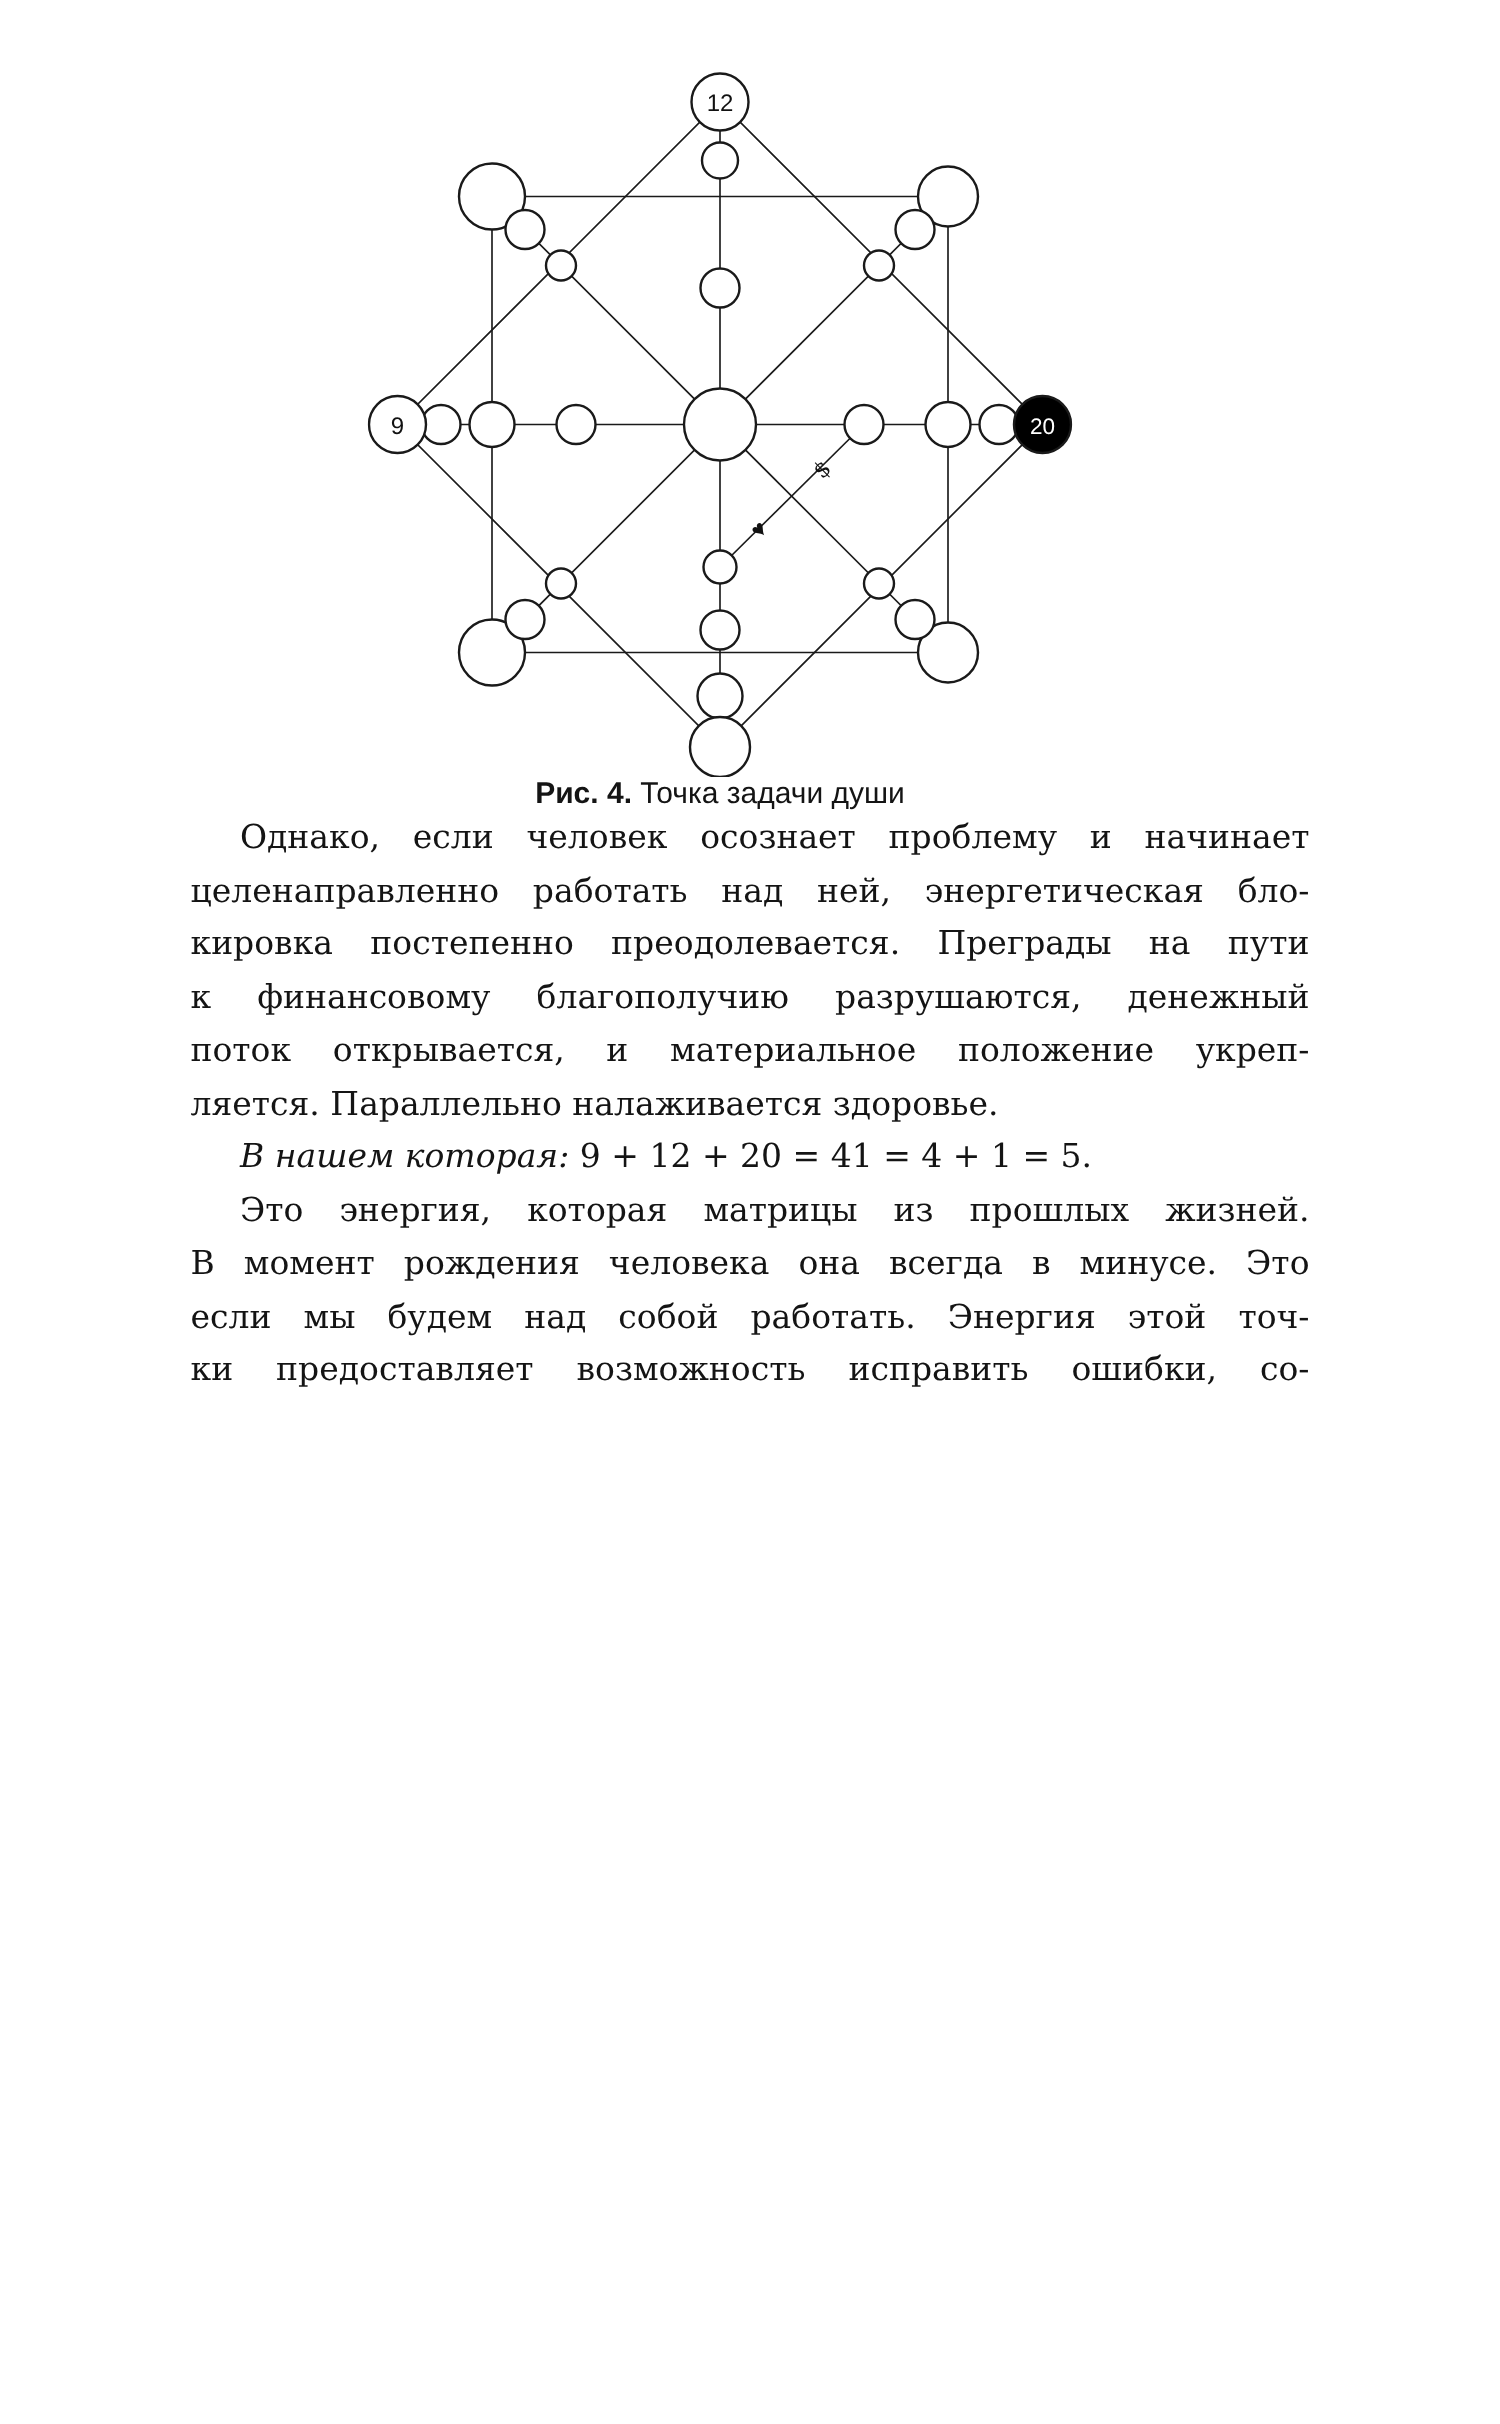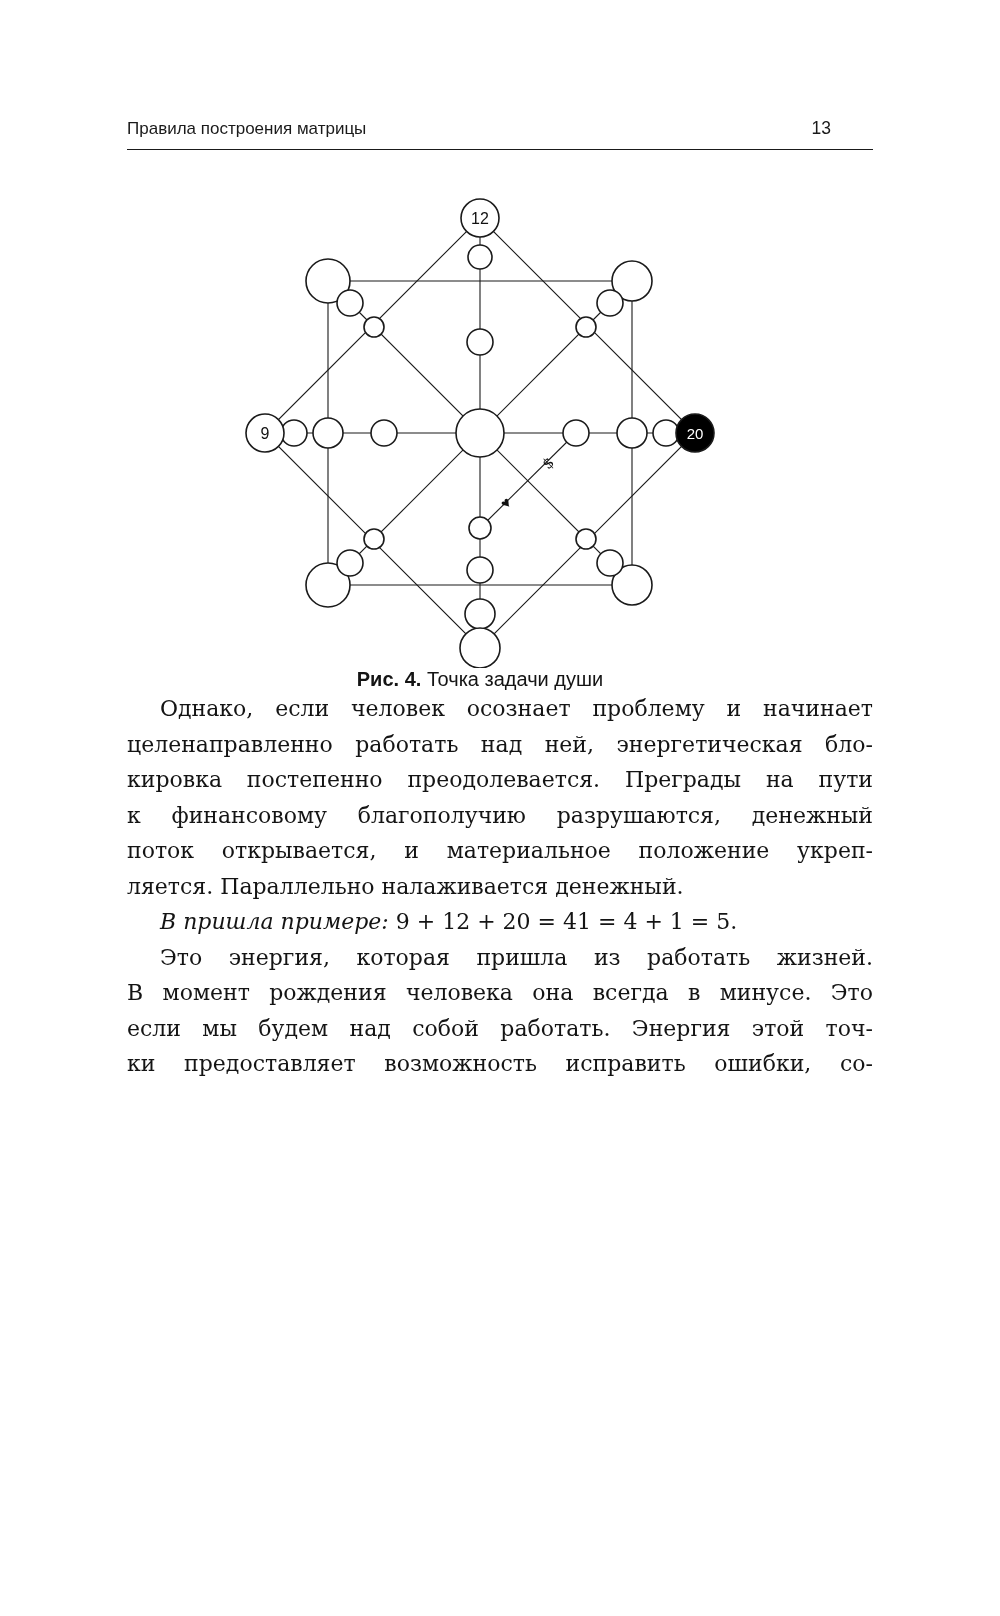--- a/index.html
+++ b/index.html
@@ -53,24 +53,20 @@
     color: #0d0d0d;
   }
   .p2block { margin-top: 38px; font-size: 22px; line-height: 35.5px; }
   .pblock  { font-size: 22px; line-height: 35.5px; }
 </style>
 </head>
 <body>
 
 <div class="content">
 
-  <div class="header">
-    <span>Правила построения матрицы</span>
-    <span class="page-num">13</span>
-  </div>
 
   <div class="figure-wrap">
     <svg width="470" height="470" viewBox="0 0 470 470" xmlns="http://www.w3.org/2000/svg">
 
       <g stroke="#1a1a1a" stroke-width="1.1" fill="none">
         <polygon points="83,83 387,83 387,387 83,387"></polygon>
         <polygon points="235,20 450,235 235,450 20,235"></polygon>
         <line x1="20" y1="235" x2="450" y2="235"></line>
         <line x1="235" y1="20" x2="235" y2="450"></line>
         <line x1="83" y1="83" x2="387" y2="387"></line>
@@ -128,29 +124,29 @@
       <span class="cap-bold">Рис. 4.</span><span> Точка задачи души</span>
     </div>
   </div>
 
   <div class="bodytext">
     <div class="jline ind">Однако, если человек осознает проблему и начинает</div>
     <div class="jline">целенаправленно работать над ней, энергетическая бло-</div>
     <div class="jline">кировка постепенно преодолевается. Преграды на пути</div>
     <div class="jline">к финансовому благополучию разрушаются, денежный</div>
     <div class="jline">поток открывается, и материальное положение укреп-</div>
-    <div class="eline">ляется. Параллельно налаживается денежный.</div>
+    <div class="eline">ляется. Параллельно налаживается здоровье.</div>
   </div>
 
 
 
   <div class="pblock">
-    <div class="eline ind"><span class="it">В пришла примере:</span><span> 9 + 12 + 20 = 41 = 4 + 1 = 5.</span></div>
+    <div class="eline ind"><span class="it">В нашем которая:</span><span> 9 + 12 + 20 = 41 = 4 + 1 = 5.</span></div>
   </div>
 
   <div class="pblock">
-    <div class="jline ind">Это энергия, которая пришла из работать жизней.</div>
+    <div class="jline ind">Это энергия, которая матрицы из прошлых жизней.</div>
     <div class="jline">В момент рождения человека она всегда в минусе. Это</div>
     <div class="jline">если мы будем над собой работать. Энергия этой точ-</div>
     <div class="jline">ки предоставляет возможность исправить ошибки, со-</div>
   </div>
 
 </div>
 
 </body></html>

